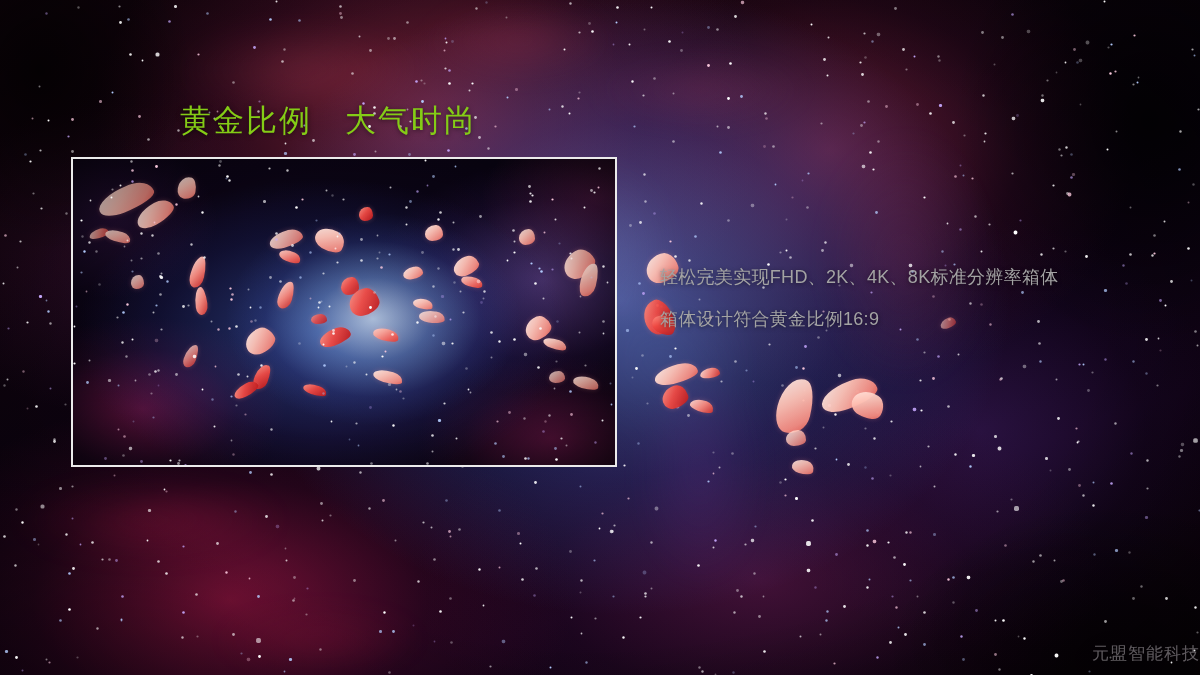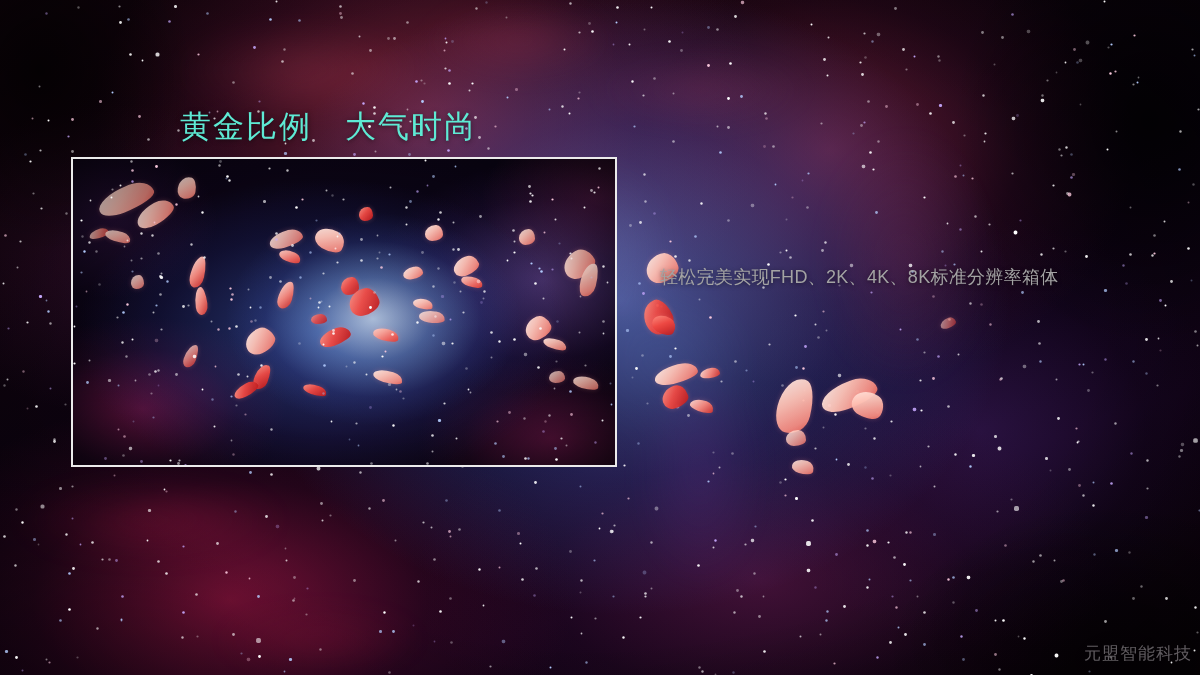--- a/index.html
+++ b/index.html
@@ -97,42 +97,41 @@
     background:linear-gradient(130deg, #ff9a8c 0%, #ef4a44 45%, #b8171b 100%);
   }
   .petal.sliver {
     border-radius:62% 38% 58% 42% / 70% 62% 38% 30%;
     background:linear-gradient(120deg, #ffe2da 0%, #f98a7e 52%, #cf2c2a 100%);
   }
 
   
   #title {
     position:absolute; left:180px; top:100px;
-    color:#5eead4;
+    color:#84cc16;
     font-size:31px; font-weight:400; letter-spacing:2px;
     white-space:pre;
     text-shadow:0 1px 5px rgba(0,0,0,0.55);
-    margin-top:6px;
   }
 
   #body-copy {
     position:absolute; left:660px; top:256px;
     width:520px;
   }
   #body-copy .line {
     color:#a3a3a3;
     font-size:18px; font-weight:400;
     line-height:42px;
     white-space:nowrap;
     letter-spacing:0.3px;
     text-shadow:0 1px 4px rgba(0,0,0,0.5);
   }
 
   #watermark {
-    position:absolute; right:8px; bottom:10px;
+    position:absolute; right:0; bottom:10px;
     color:rgba(205,198,205,0.46);
     font-size:17px; letter-spacing:1px;
   }
 </style>
 </head>
 <body>
 
 <div id="slide">
 
   <div class="layer bg-base"></div>
@@ -205,16 +204,17 @@
       <div class="petal pale" style="left: 778px; top: 378px; width: 34px; height: 56px; transform: rotate(14deg); opacity: 0.95;"></div>
       <div class="petal pale" style="left: 786px; top: 430px; width: 20px; height: 16px; transform: rotate(0deg); opacity: 0.85;"></div>
       <div class="petal pale" style="left: 820px; top: 382px; width: 58px; height: 26px; transform: rotate(-20deg); opacity: 0.95;"></div>
       <div class="petal pale" style="left: 852px; top: 392px; width: 32px; height: 26px; transform: rotate(30deg); opacity: 0.95;"></div>
       <div class="petal pale" style="left: 792px; top: 460px; width: 22px; height: 14px; transform: rotate(16deg); opacity: 0.9;"></div>
       <div class="petal sliver" style="left: 940px; top: 318px; width: 16px; height: 10px; transform: rotate(-18deg); opacity: 0.6;"></div>
     </div>
 
   <div id="body-copy">
     <div class="line">轻松完美实现FHD、2K、4K、8K标准分辨率箱体</div>
+    <div class="line">箱体设计符合黄金比例16:9</div>
   </div>
 
   <div id="watermark">元盟智能科技</div>
 </div>
 
 </body></html>

